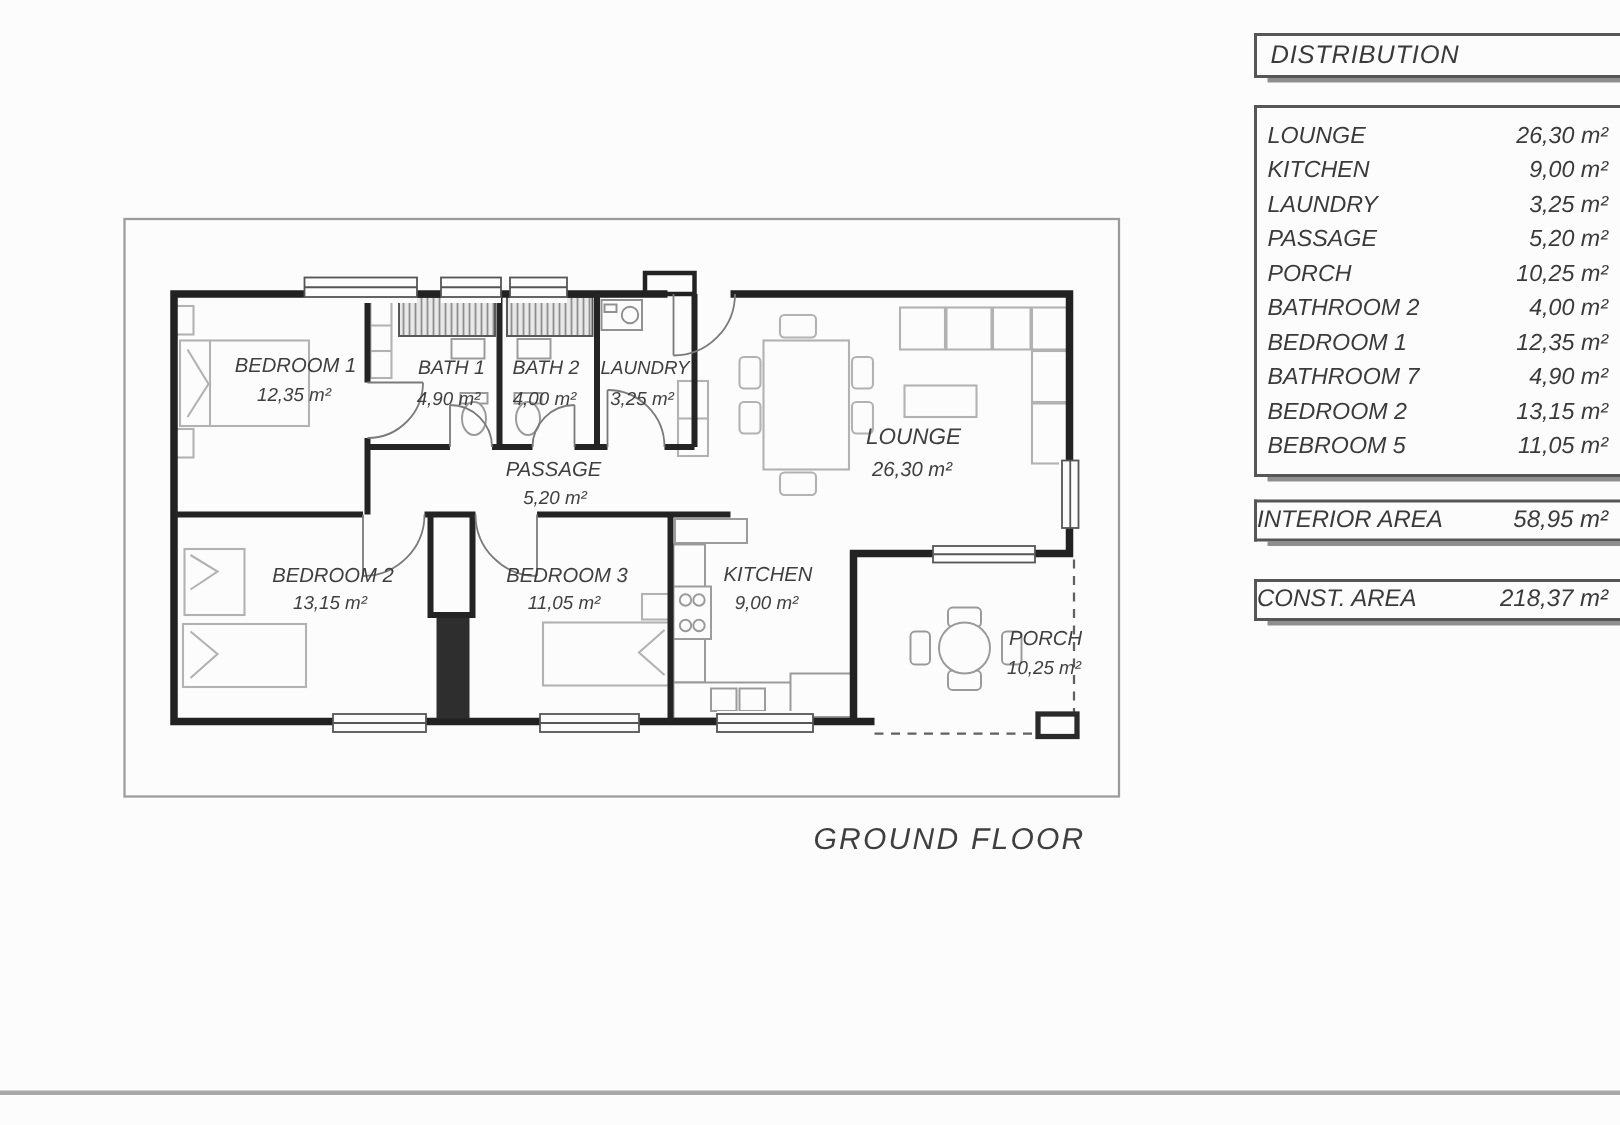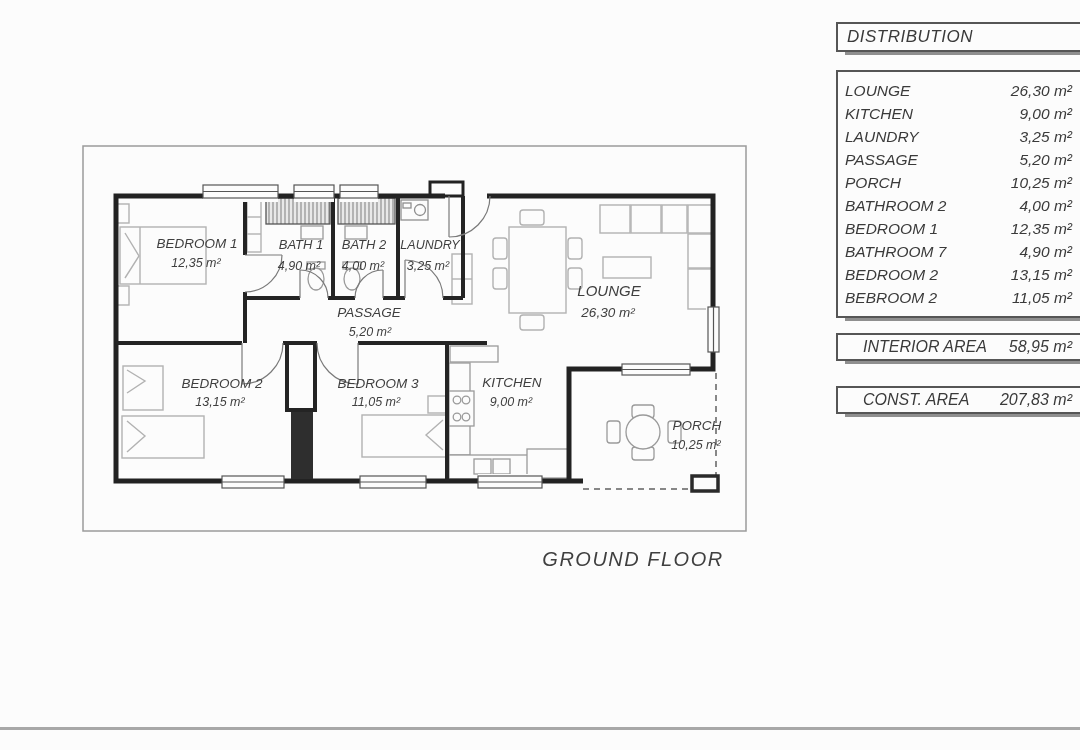--- a/index.html
+++ b/index.html
@@ -11,21 +11,21 @@
   #title-box{top:22px;width:244px;height:30px;line-height:26px;padding-left:9px;
              font-size:17px;letter-spacing:.5px;}
   #rows-box{top:70px;width:244px;height:248px;padding-top:7px;}
   .row{display:flex;justify-content:space-between;height:23px;line-height:23px;
        font-size:15.5px;padding:0 8px 0 7px;}
   .row .val{text-align:right;}
   .area-box{height:28px;}
   #interior-box{top:333px;width:244px;}
   #const-box{top:386px;width:244px;text-align:right;}
   .area-row{display:flex;justify-content:space-between;line-height:24px;font-size:16px;
-            padding:0 8px 0 25px;}
+            padding:0 8px 0 0;}
   #bottom-divider{position:absolute;left:0;top:727px;width:1080px;height:3px;background:#a8a8a8;}
   #plan-svg{position:absolute;left:0;top:0;}
   #plan-svg text{font-family:"Liberation Sans",sans-serif;font-style:italic;fill:#3f3f3f;}
 </style>
 </head>
 <body>
 
 <div id="screen">
 
   <svg id="plan-svg" width="1080" height="750" viewBox="0 0 1080 750">
@@ -265,35 +265,35 @@
       </div>
       <div class="row">
         <span>BATHROOM 7</span>
         <span class="val">4,90 m²</span>
       </div>
       <div class="row">
         <span>BEDROOM 2</span>
         <span class="val">13,15 m²</span>
       </div>
       <div class="row">
-        <span>BEBROOM 2</span>
+        <span>BEBROOM 5</span>
         <span class="val">11,05 m²</span>
       </div>
     </div>
 
     <div id="interior-box" class="box area-box">
       <div class="area-row">
         <span>INTERIOR AREA</span>
         <span class="val">58,95 m²</span>
       </div>
     </div>
 
     <div id="const-box" class="box area-box">
       <div class="area-row">
         <span>CONST. AREA</span>
-        <span class="val">207,83 m²</span>
+        <span class="val">218,37 m²</span>
       </div>
     </div>
 
   </div>
 
   <div id="bottom-divider"></div>
 </div>
 
 </body></html>

